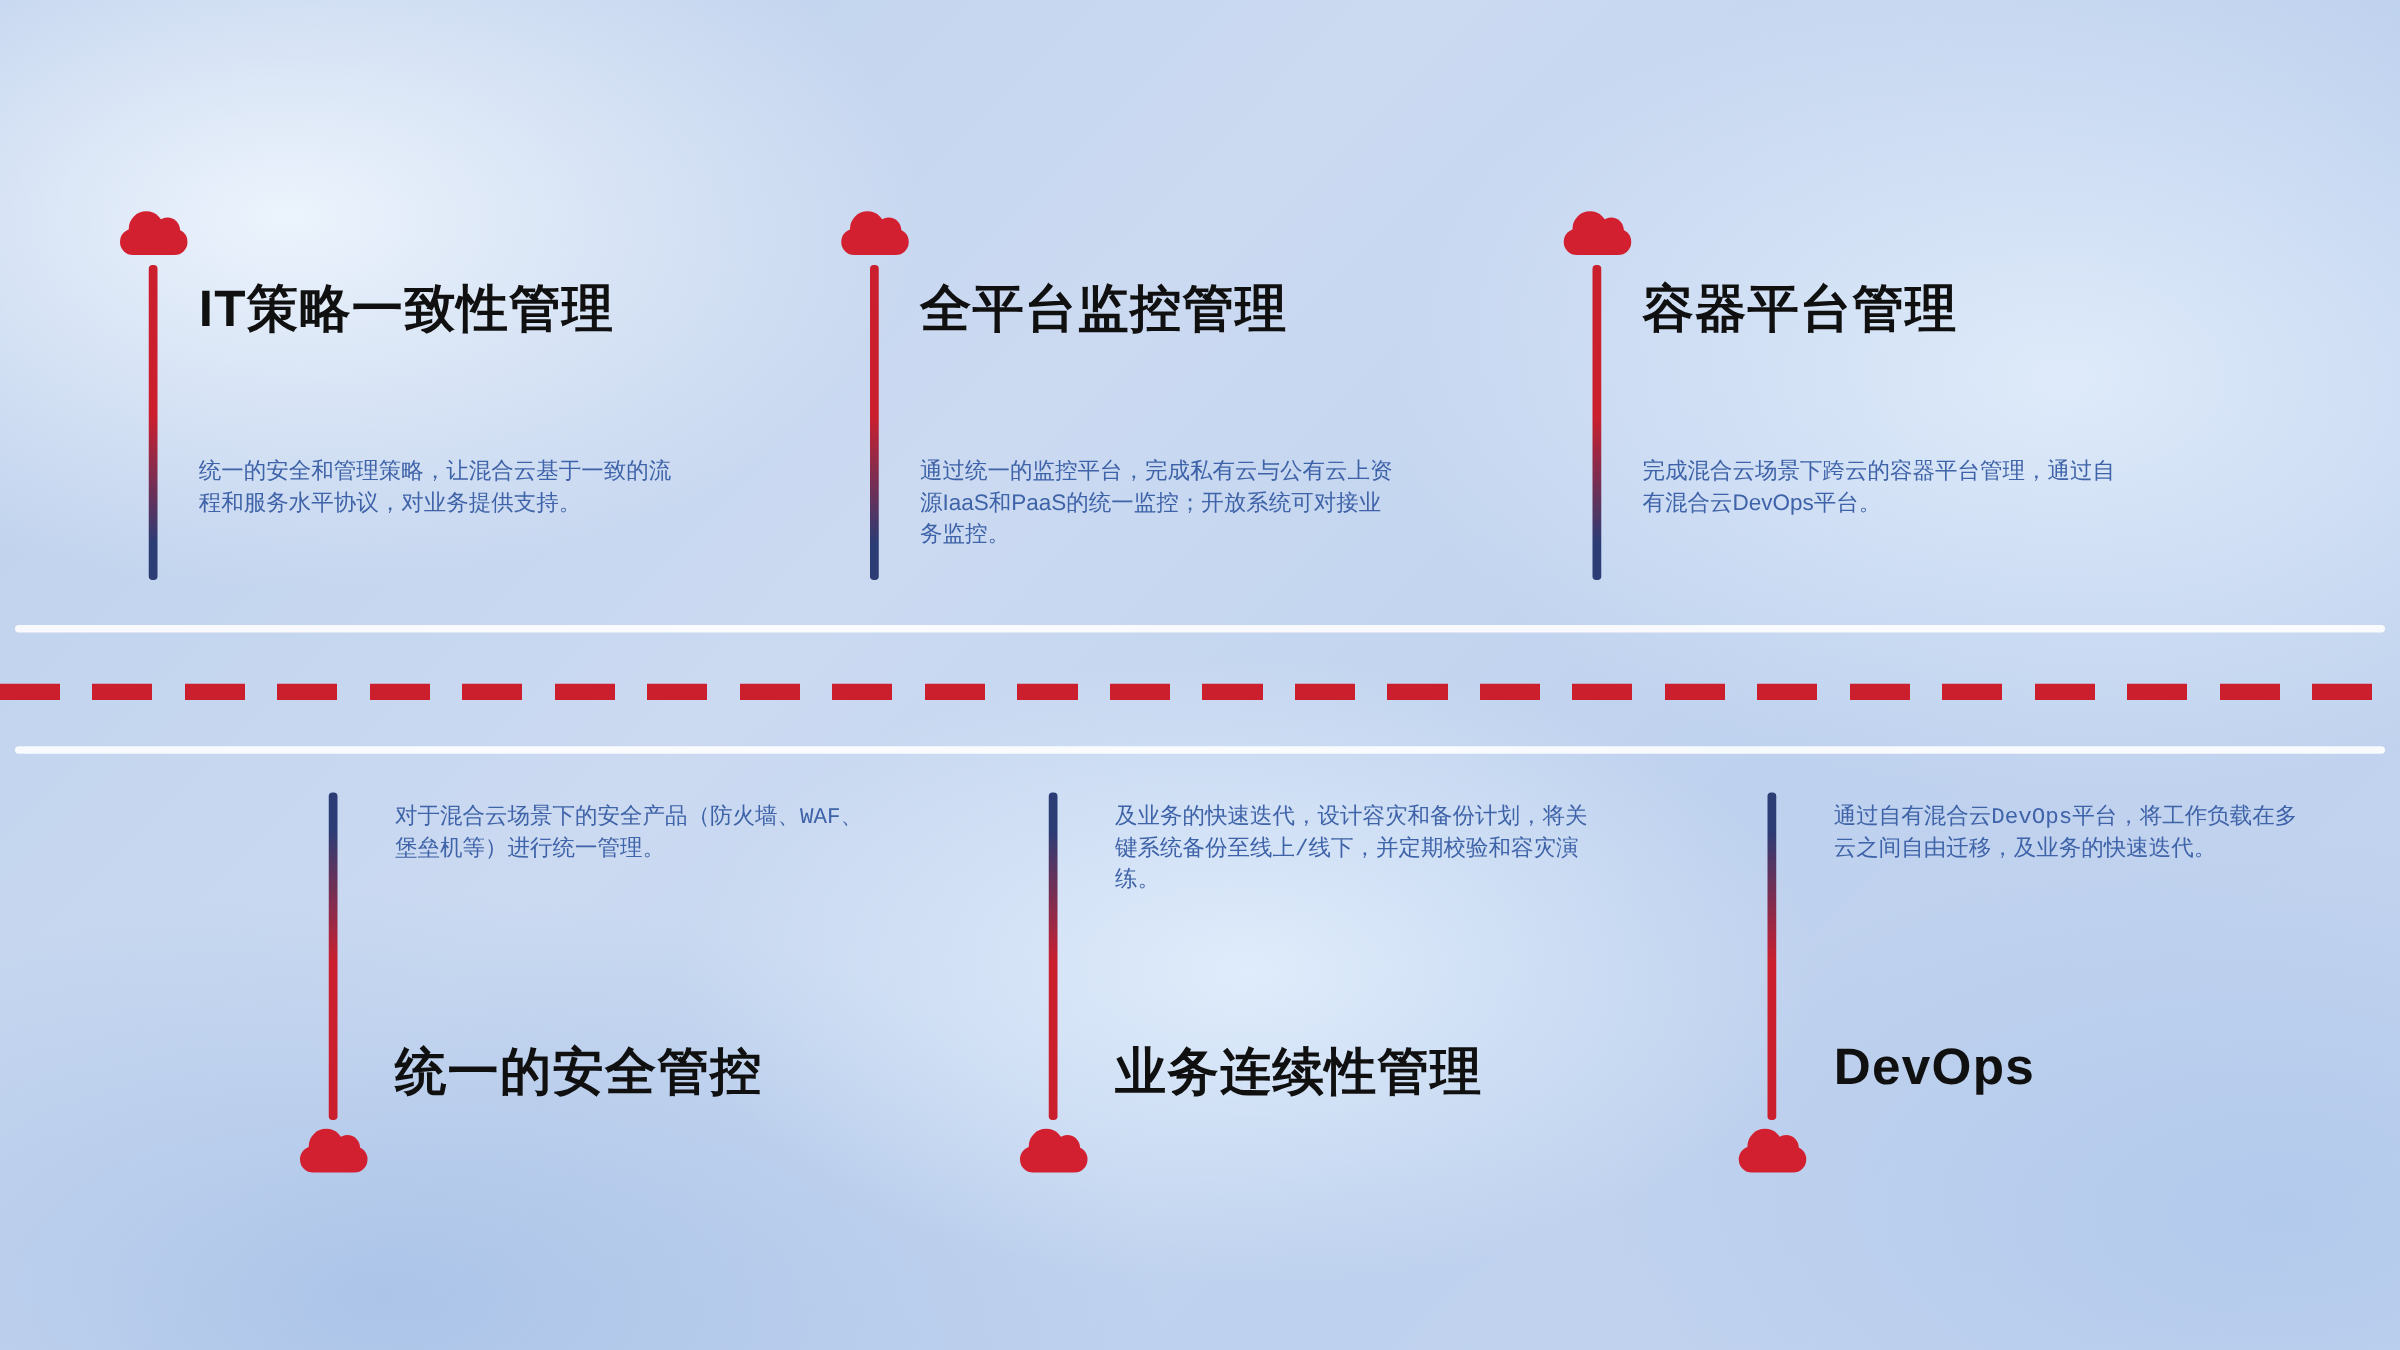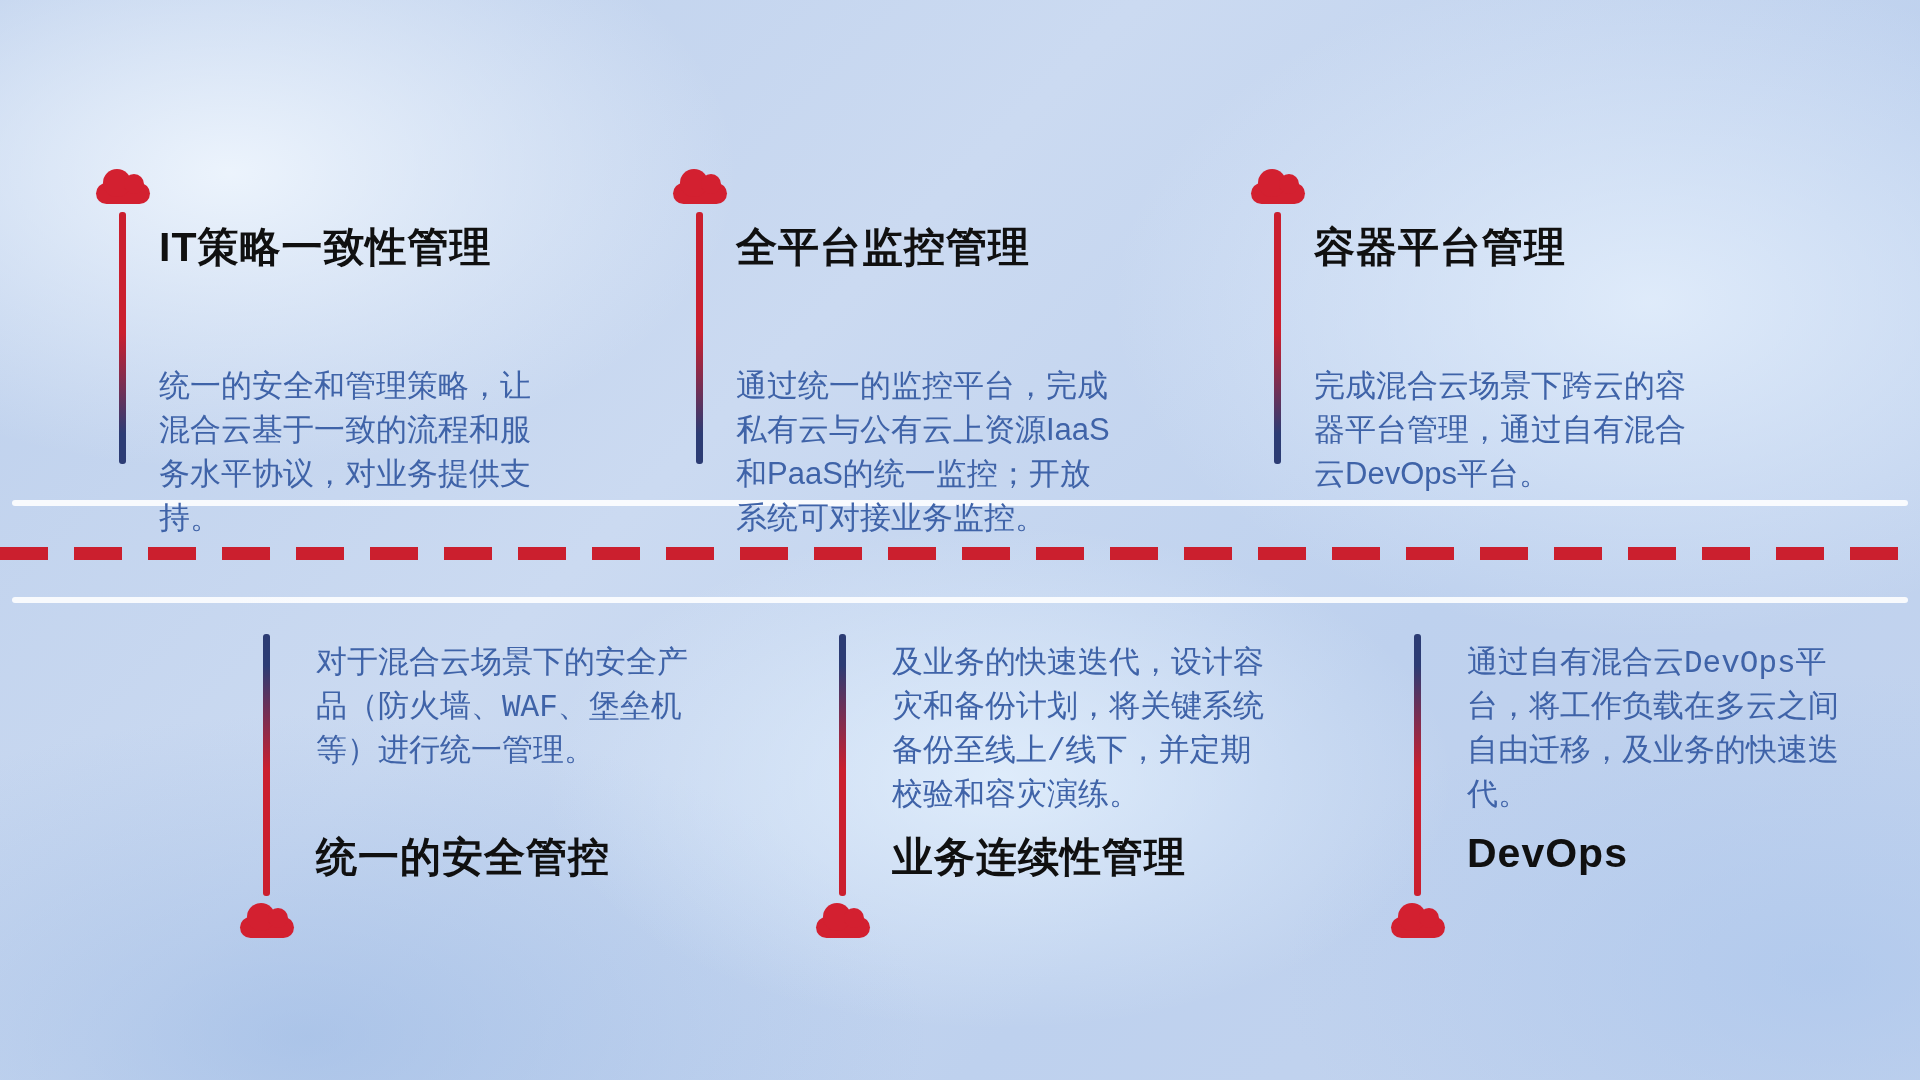--- a/index.html
+++ b/index.html
@@ -51,21 +51,21 @@
   .cloud::before { content:""; position:absolute; top:-14px; left:7px;
     width:28px; height:28px; border-radius:50%; background:var(--cloud-red,#d32030); }
   .cloud::after { content:""; position:absolute; top:-9px; right:6px;
     width:20px; height:20px; border-radius:50%; background:var(--cloud-red,#d32030); }
 
   .title { position:absolute; font-size:41px; font-weight:bold;
     color:var(--title-text,#101010); letter-spacing:1px; white-space:nowrap; }
   .t .title { left:64px; top:52px; }
   .b .title { left:77px; top:200px; }
 
-  .desc { position:absolute; width:385px; font-size:31px; line-height:1.42;
+  .desc { position:absolute; width:385px; font-size:18px; line-height:1.42;
     color:var(--body-text,#3f63a8); }
   .t .desc { left:64px; top:196px; }
   .b .desc { left:77px; top:12px;font-family:Liberation Mono, monospace; }
 </style>
 </head>
 <body>
 
 <div class="road-line top"></div>
 <div class="road-dashes"></div>
 <div class="road-line bottom"></div>

